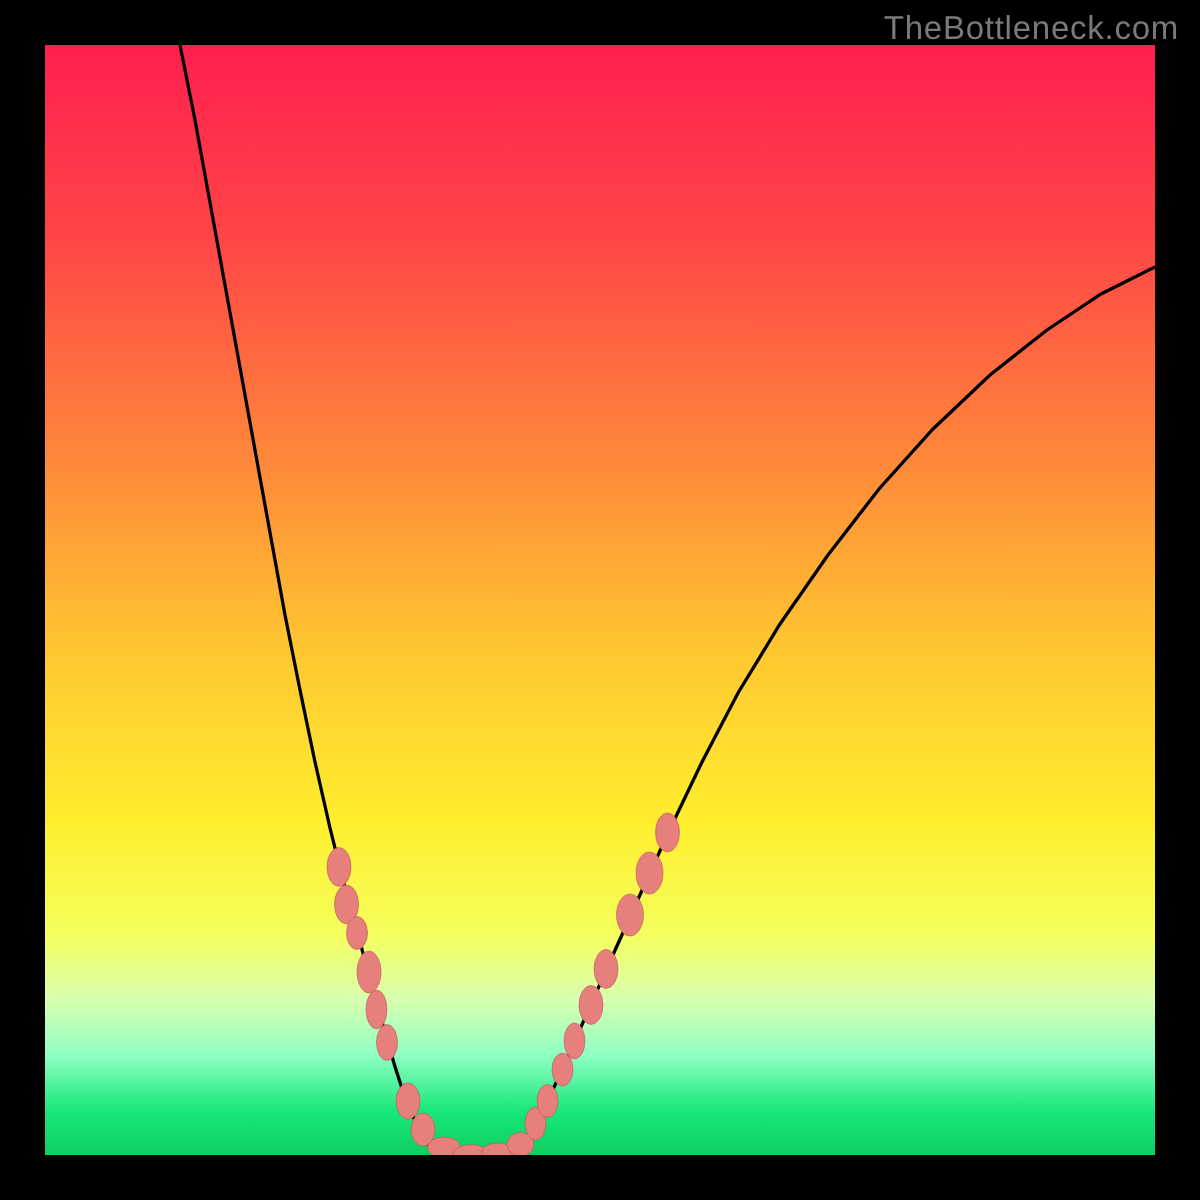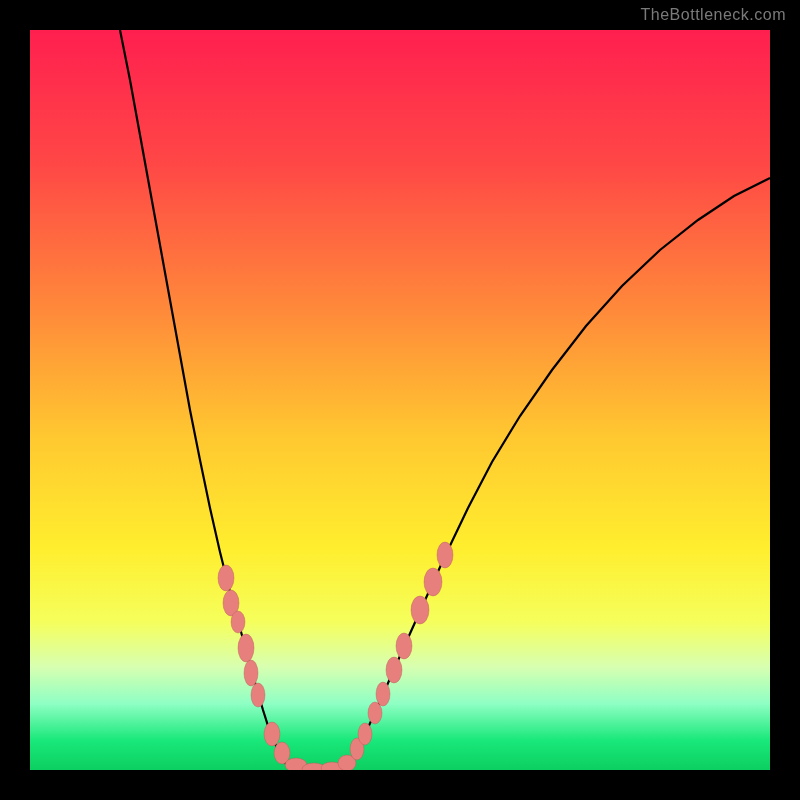--- a/index.html
+++ b/index.html
@@ -15,21 +15,21 @@
     position: relative;
     width: 800px;
     height: 800px;
     background: #000000;
   }
   .watermark {
     position: absolute;
     top: 6px;
     right: 14px;
     color: #7a7a7a;
-    font-size: 16px;
+    font-size: 22px;
     letter-spacing: 0.5px;
     z-index: 50;
     user-select: none;
   }
   .plot-area {
     position: absolute;
     left: 30px;
     top: 30px;
     width: 740px;
     height: 740px;

